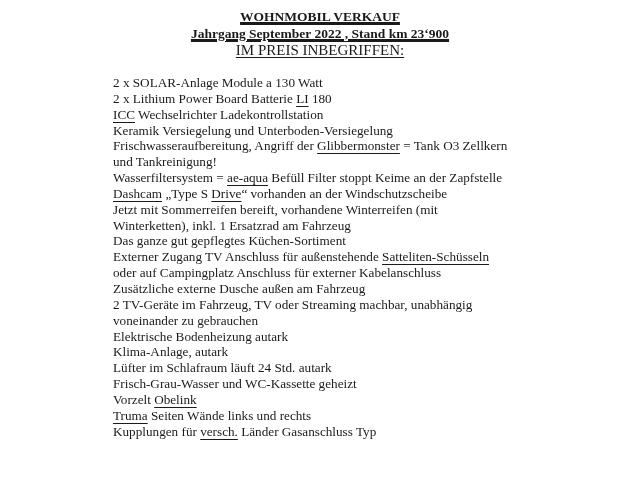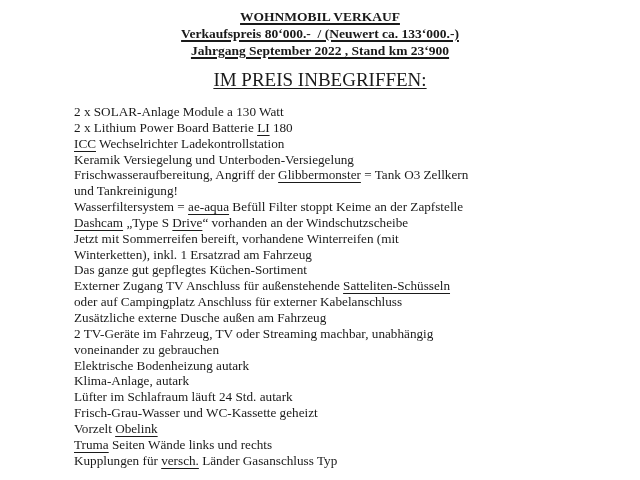--- a/index.html
+++ b/index.html
@@ -16,60 +16,59 @@
     color: #1a1a1a;
     font-family: "Liberation Serif", "DejaVu Serif", serif;
   }
   .header-block {
     padding-top: 8px;
     text-align: center;
     font-size: 13.5px;
     font-weight: bold;
     line-height: 17px;
   }
-  .header-line { white-space: pre; }
+  .header-line { white-space: pre; text-decoration: underline; }
   .header-line > span {
     text-decoration: underline;
     text-decoration-thickness: 1.5px;
     text-underline-offset: 2px;
   }
   .section-heading {
-    margin-top: 12px;
+    margin-top: 0;
     text-align: center;
-    font-size: 19px;
+    font-size: 15px;
     line-height: 17px;
     white-space: pre;
   }
   .section-heading > span {
     text-decoration: underline;
     text-underline-offset: 2px;
   }
   .body-block {
-    margin: 16px 0 0 74px;
+    margin: 16px 0 0 113px;
     font-size: 13.2px;
     line-height: 15.85px;
     white-space: pre;
   }
   .miss {
     text-decoration-line: underline;
     text-decoration-style: wavy;
     text-decoration-color: #c9524a;
     text-decoration-thickness: 1px;
     text-underline-offset: 3px;
     text-decoration: underline;
   }
 </style>
 </head>
 <body>
 
 <div class="page">
 
   <div class="header-block">
     <div class="header-line"><span>WOHNMOBIL VERKAUF</span></div>
-    <div class="header-line"><span>Verkaufspreis 80‘000.-  / (Neuwert ca. 133‘000.-)</span></div>
     <div class="header-line"><span>Jahrgang September 2022 , Stand km 23‘900</span></div>
   </div>
 
   <div class="section-heading"><span>IM PREIS INBEGRIFFEN:</span></div>
 
   <div class="body-block"><div class="line"><span>2 x SOLAR-Anlage Module a 130 Watt</span></div><div class="line"><span>2 x Lithium Power Board Batterie </span><span class="miss">LI</span><span> 180</span></div><div class="line"><span class="miss">ICC</span><span> Wechselrichter Ladekontrollstation</span></div><div class="line"><span>Keramik Versiegelung und Unterboden-Versiegelung</span></div><div class="line"><span>Frischwasseraufbereitung, Angriff der </span><span class="miss">Glibbermonster</span><span> = Tank O3 Zellkern</span></div><div class="line"><span>und Tankreinigung!</span></div><div class="line"><span>Wasserfiltersystem = </span><span class="miss">ae-aqua</span><span> Befüll Filter stoppt Keime an der Zapfstelle</span></div><div class="line"><span class="miss">Dashcam</span><span> „Type S </span><span class="miss">Drive</span><span>“ vorhanden an der Windschutzscheibe</span></div><div class="line"><span>Jetzt mit Sommerreifen bereift, vorhandene Winterreifen (mit</span></div><div class="line"><span>Winterketten), inkl. 1 Ersatzrad am Fahrzeug</span></div><div class="line"><span>Das ganze gut gepflegtes Küchen-Sortiment</span></div><div class="line"><span>Externer Zugang TV Anschluss für außenstehende </span><span class="miss">Satteliten-Schüsseln</span></div><div class="line"><span>oder auf Campingplatz Anschluss für externer Kabelanschluss</span></div><div class="line"><span>Zusätzliche externe Dusche außen am Fahrzeug</span></div><div class="line"><span>2 TV-Geräte im Fahrzeug, TV oder Streaming machbar, unabhängig</span></div><div class="line"><span>voneinander zu gebrauchen</span></div><div class="line"><span>Elektrische Bodenheizung autark</span></div><div class="line"><span>Klima-Anlage, autark</span></div><div class="line"><span>Lüfter im Schlafraum läuft 24 Std. autark</span></div><div class="line"><span>Frisch-Grau-Wasser und WC-Kassette geheizt</span></div><div class="line"><span>Vorzelt </span><span class="miss">Obelink</span></div><div class="line"><span class="miss">Truma</span><span> Seiten Wände links und rechts</span></div><div class="line"><span>Kupplungen für </span><span class="miss">versch.</span><span> Länder Gasanschluss Typ</span></div></div>
 
 </div>
 
 </body></html>

